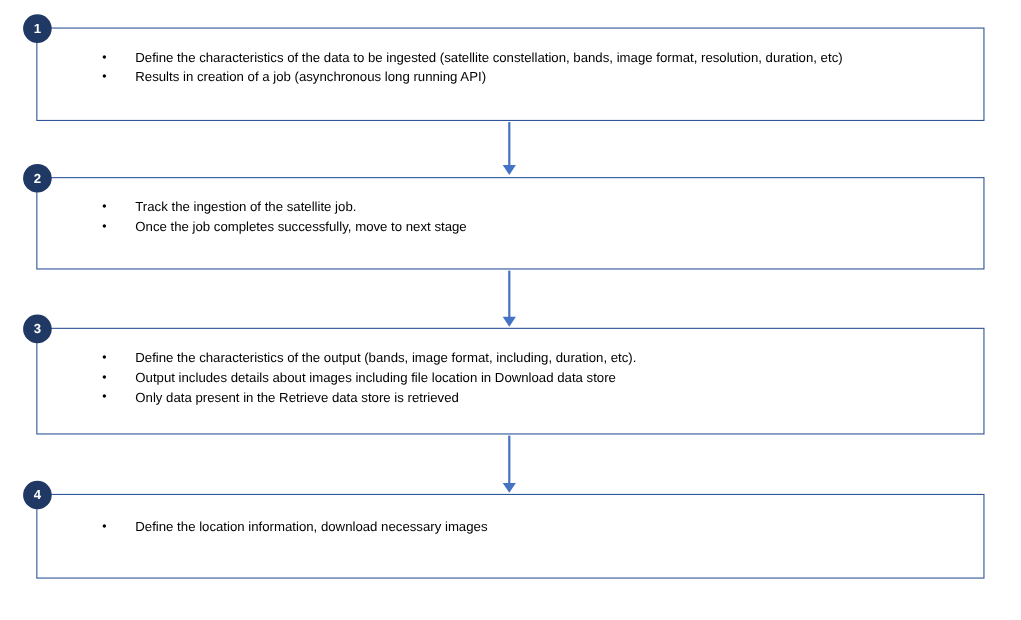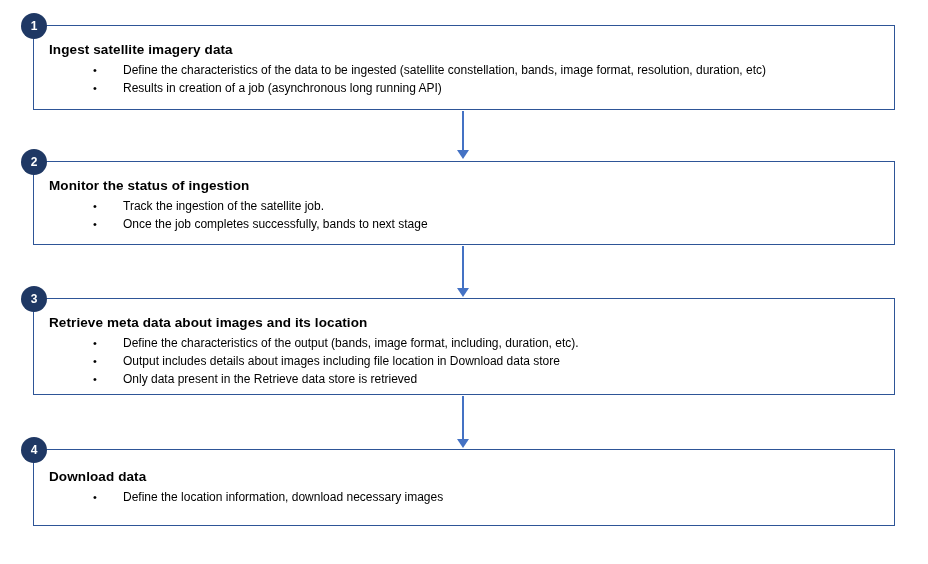--- a/index.html
+++ b/index.html
@@ -42,21 +42,20 @@
 </head>
 <body>
 
 <div class="canvas">
 
   <div class="step" style="top:25px;height:85px;">
     <div class="badge">
       <span>1</span>
     </div>
     <div class="content">
-      <div class="title">Ingest satellite imagery data</div>
       <div class="bullets">
         <div class="bullet">
           <span class="dot">•</span>
           <span class="btext">Define the characteristics of the data to be ingested (satellite constellation, bands, image format, resolution, duration, etc)</span>
         </div>
         <div class="bullet">
           <span class="dot">•</span>
           <span class="btext">Results in creation of a job (asynchronous long running API)</span>
         </div>
       </div>
@@ -66,45 +65,43 @@
   <div class="arrow" style="top:111px;height:48px;">
     <div class="line"></div>
     <div class="head"></div>
   </div>
 
   <div class="step" style="top:161px;height:84px;">
     <div class="badge">
       <span>2</span>
     </div>
     <div class="content">
-      <div class="title">Monitor the status of ingestion</div>
       <div class="bullets">
         <div class="bullet">
           <span class="dot">•</span>
           <span class="btext">Track the ingestion of the satellite job.</span>
         </div>
         <div class="bullet">
           <span class="dot">•</span>
-          <span class="btext">Once the job completes successfully, bands to next stage</span>
+          <span class="btext">Once the job completes successfully, move to next stage</span>
         </div>
       </div>
     </div>
   </div>
 
   <div class="arrow" style="top:246px;height:51px;">
     <div class="line"></div>
     <div class="head"></div>
   </div>
 
   <div class="step" style="top:298px;height:97px;">
     <div class="badge">
       <span>3</span>
     </div>
     <div class="content">
-      <div class="title">Retrieve meta data about images and its location</div>
       <div class="bullets">
         <div class="bullet">
           <span class="dot">•</span>
           <span class="btext">Define the characteristics of the output (bands, image format, including, duration, etc).</span>
         </div>
         <div class="bullet">
           <span class="dot">•</span>
           <span class="btext">Output includes details about images including file location in Download data store</span>
         </div>
         <div class="bullet">
@@ -118,21 +115,20 @@
   <div class="arrow" style="top:396px;height:52px;">
     <div class="line"></div>
     <div class="head"></div>
   </div>
 
   <div class="step" style="top:449px;height:77px;">
     <div class="badge">
       <span>4</span>
     </div>
     <div class="content" style="padding-top:18px;">
-      <div class="title">Download data</div>
       <div class="bullets">
         <div class="bullet">
           <span class="dot">•</span>
           <span class="btext">Define the location information, download necessary images</span>
         </div>
       </div>
     </div>
   </div>
 
 </div>

